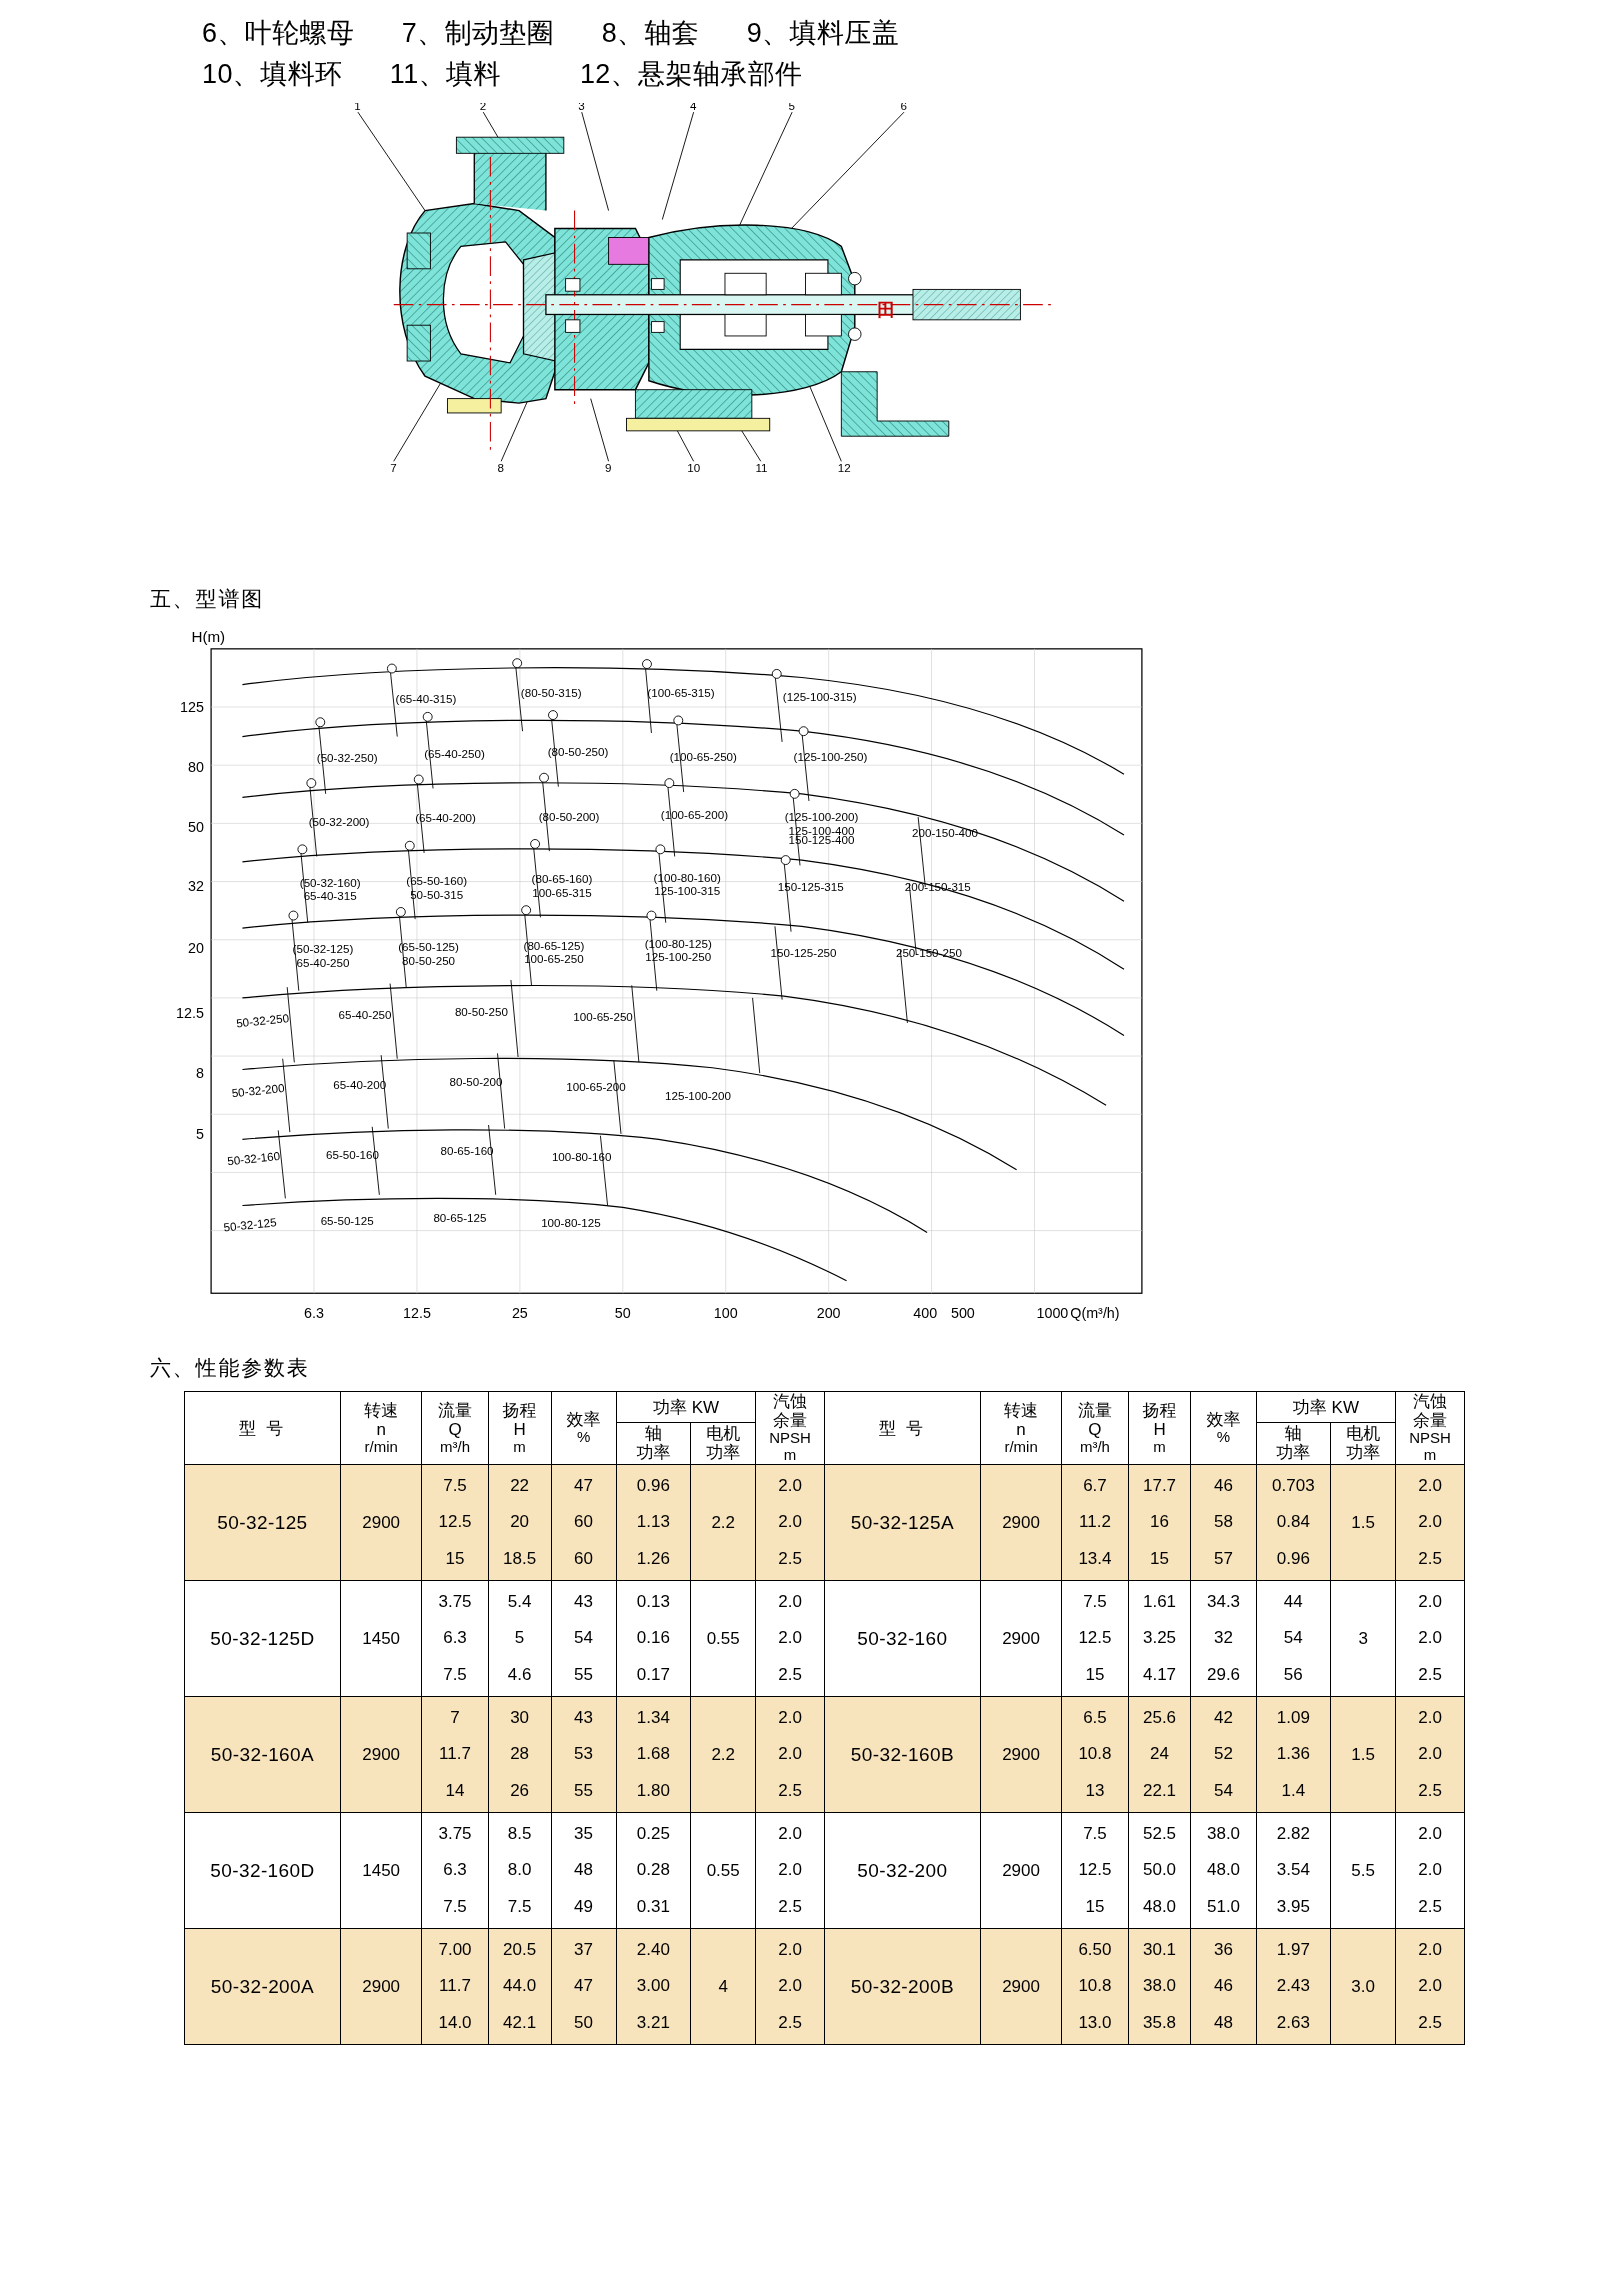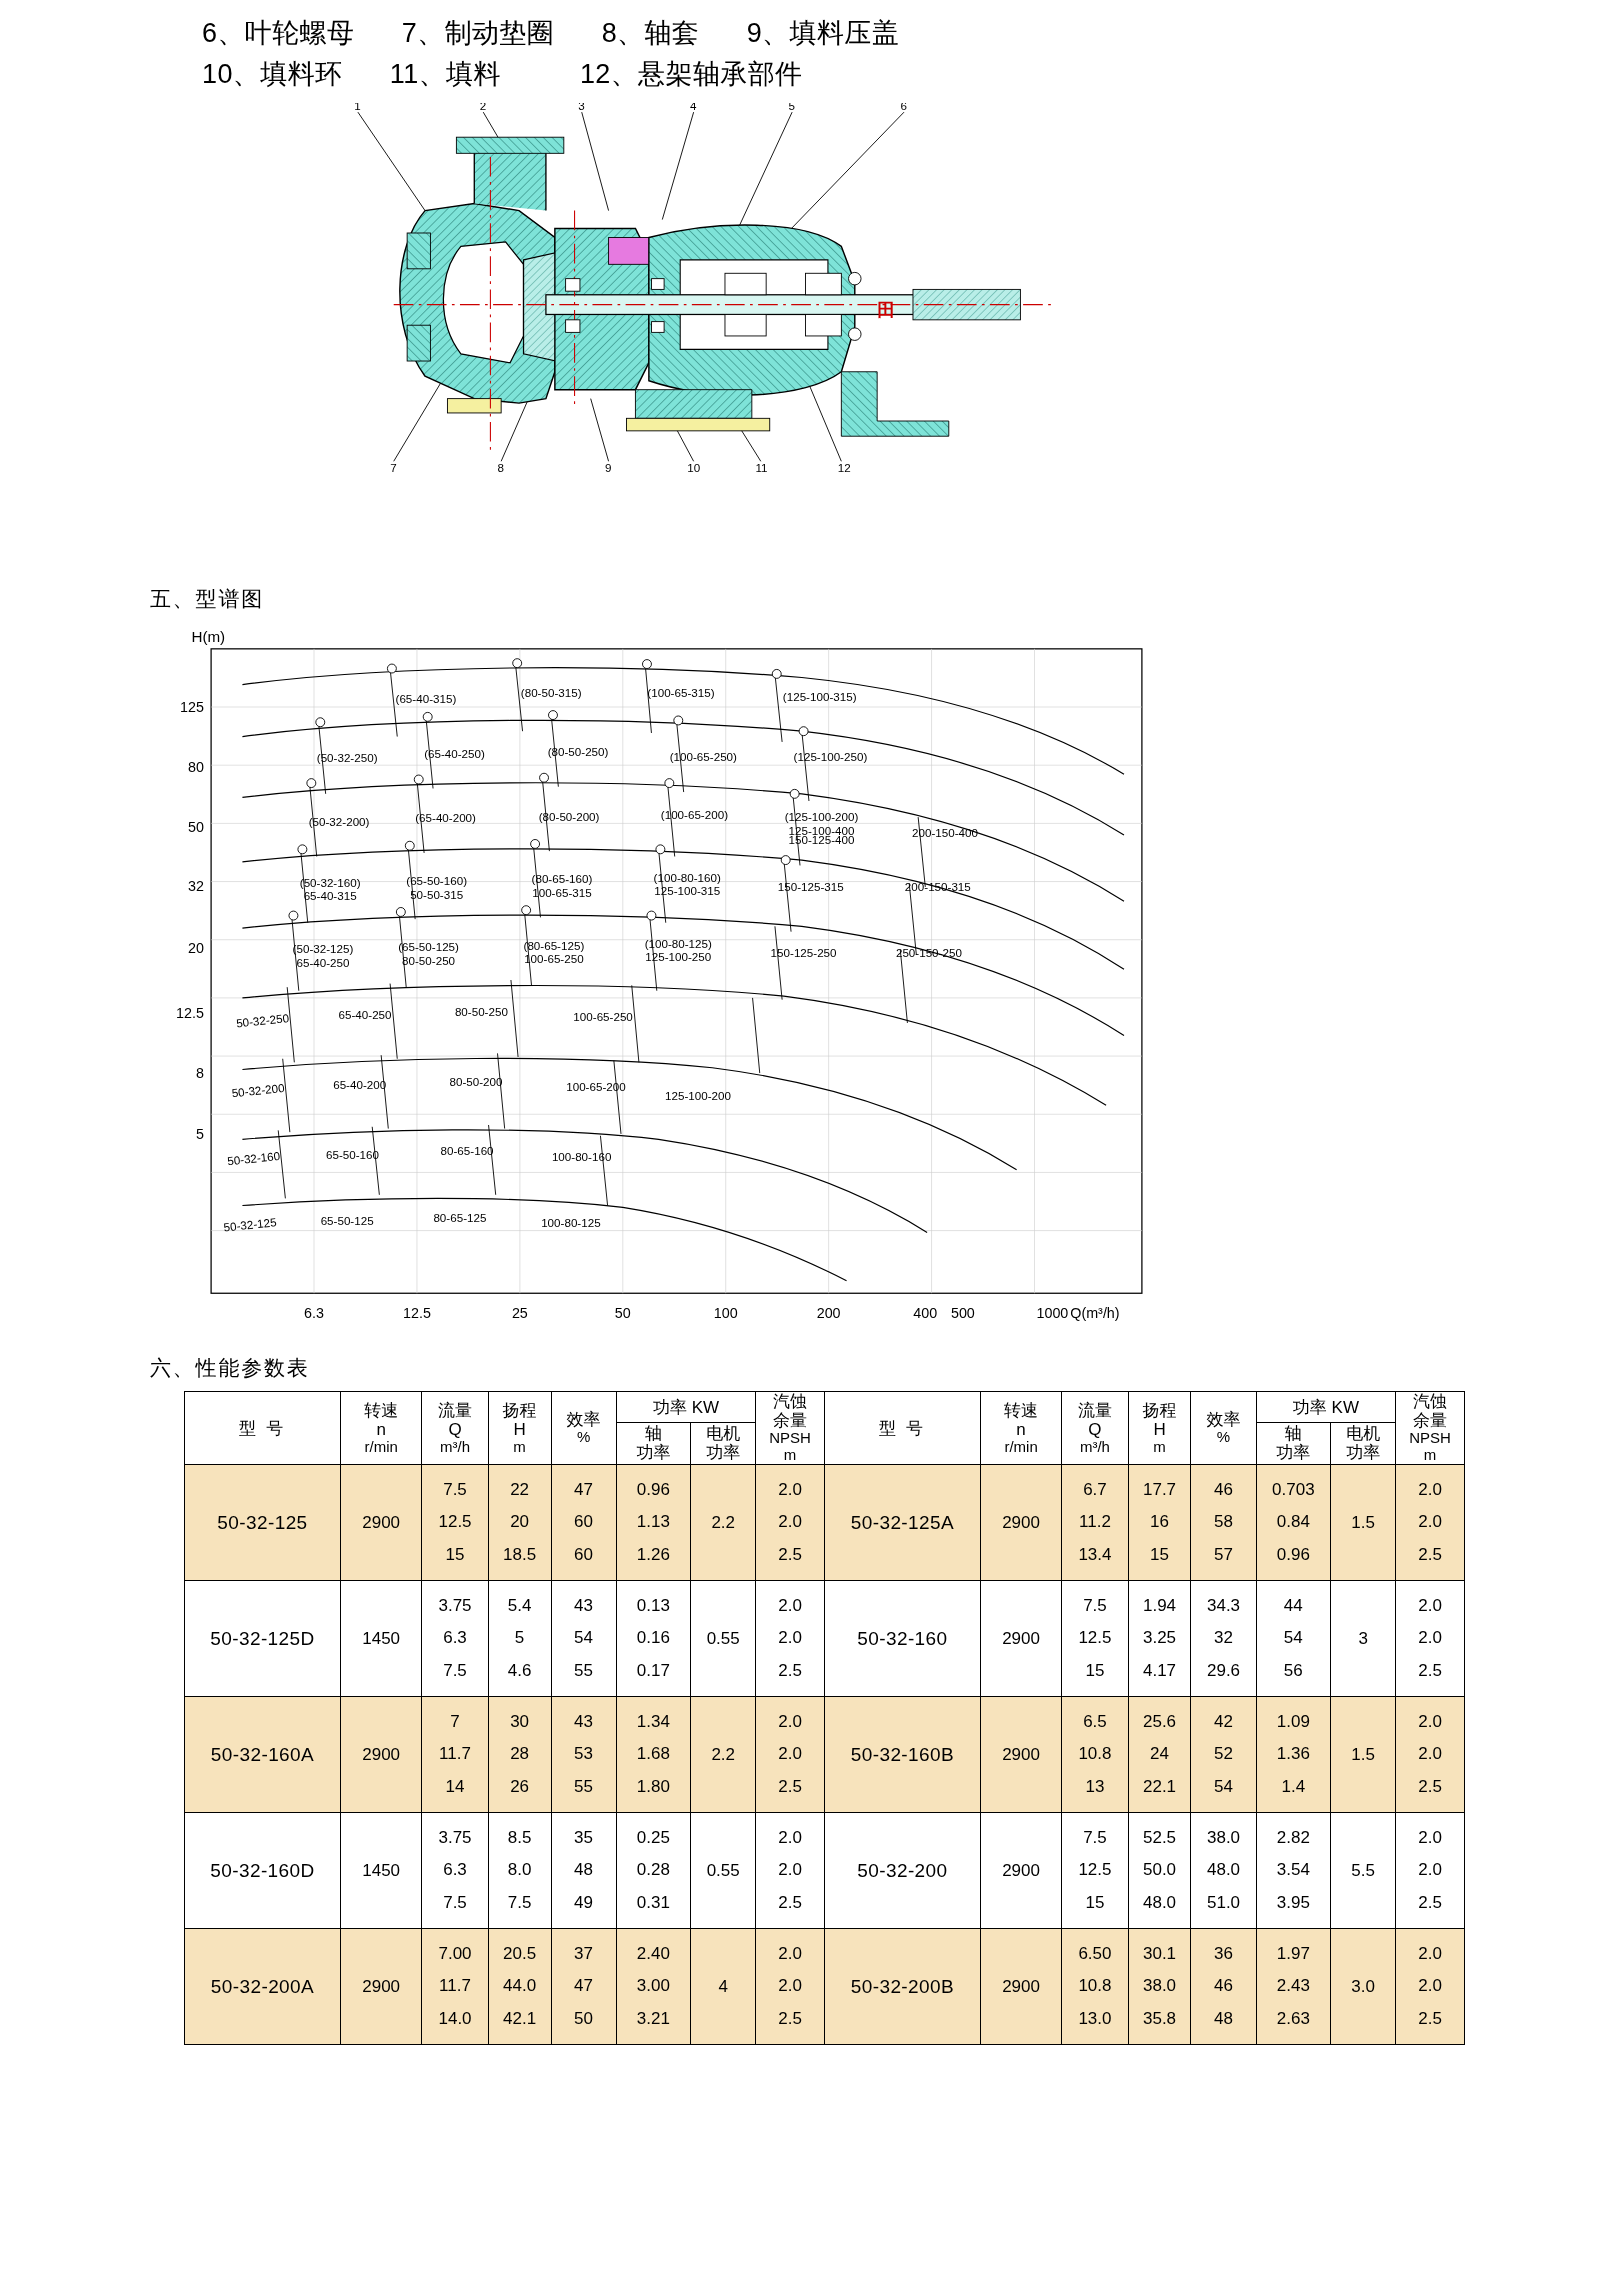--- a/index.html
+++ b/index.html
@@ -72,21 +72,21 @@
     border:0.9px solid #000;
     text-align:center;
     vertical-align:middle;
     padding:0;
     font-weight:normal;
   }
   .hdr td{height:27px;font-size:17px;line-height:1.12;padding:2.7px 0.9px;margin-left:48px;}
   .model-cell{font-size:19.7px;letter-spacing:2.7px;}
   .tri td{height:115px;}
   .tri .stack{
-    display:flex;flex-direction:column;justify-content:center;
+    display:flex;flex-direction:column;justify-content:space-between;
     height:106px;line-height:1.9;
   }
   .shade td{background:#f7e3bc;}
   .name-cell{font-size:19px;letter-spacing:0.4px;}
   .unit{font-size:15px;}
 </style>
 </head>
 <body>
 
 <div class="page">
@@ -623,21 +623,21 @@
         <td>2900</td>
         <td>
               <div class="stack">
           <span>7.5</span>
           <span>12.5</span>
           <span>15</span>
               </div>
             </td>
         <td>
               <div class="stack">
-          <span>1.94</span>
+          <span>1.61</span>
           <span>3.25</span>
           <span>4.17</span>
               </div>
             </td>
         <td>
               <div class="stack">
           <span>34.3</span>
           <span>32</span>
           <span>29.6</span>
               </div>

